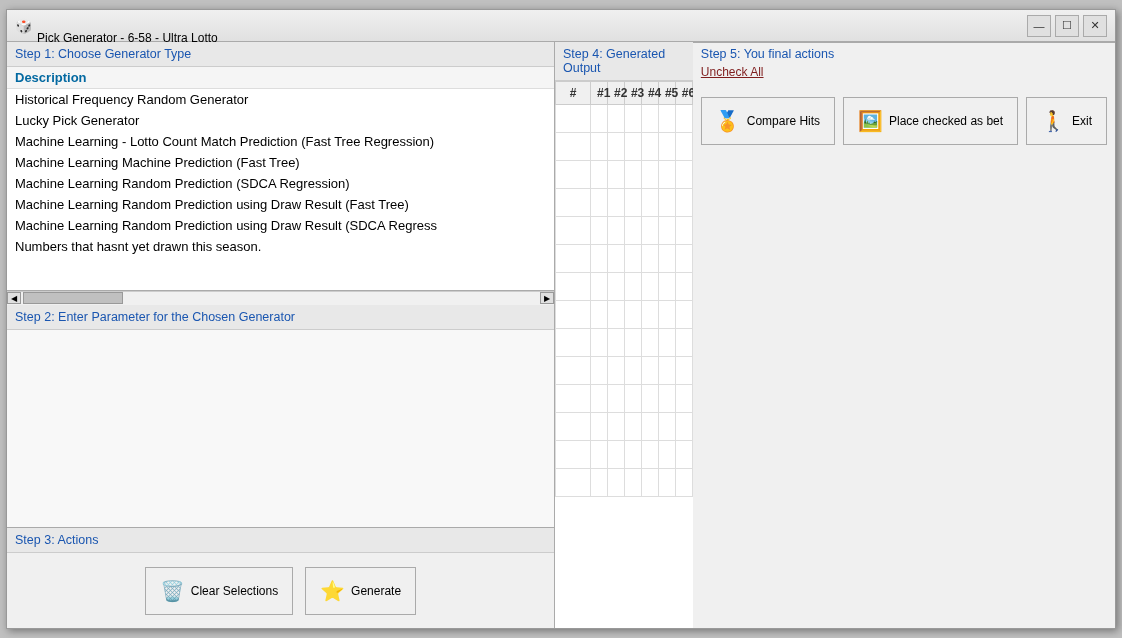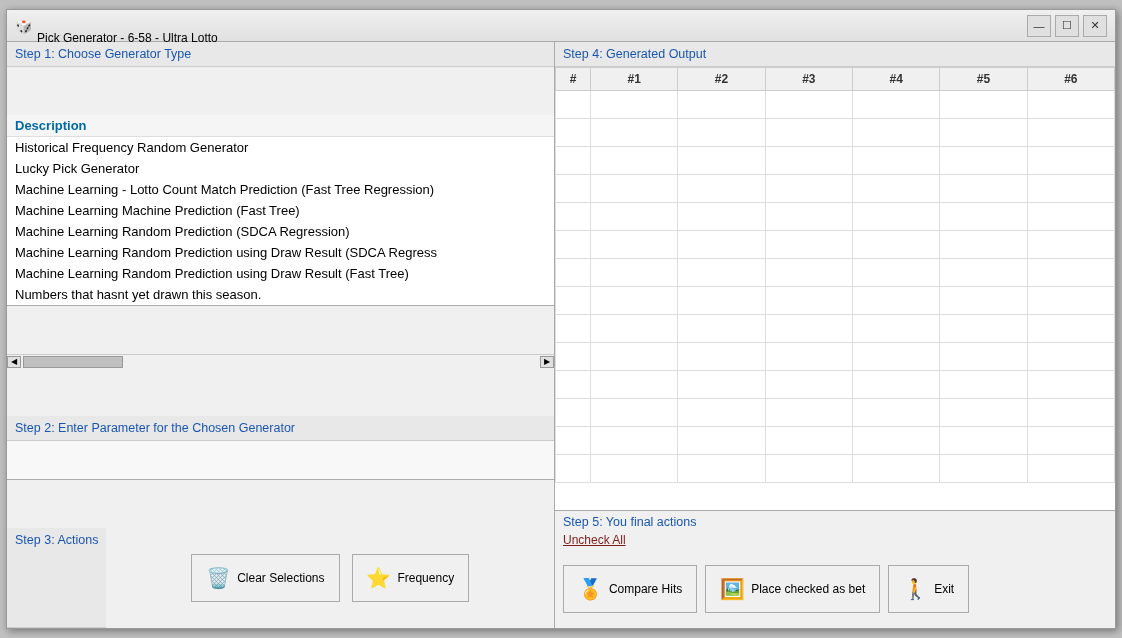--- a/index.html
+++ b/index.html
@@ -67,21 +67,20 @@
       display: flex;
       flex: 1;
       overflow: hidden;
     }
     
     .left-panel {
       width: 548px;
       display: flex;
       flex-direction: column;
       border-right: 1px solid #aaa;
-      gap: 48px;
     }
     .section-header {
       color: #1a56b0;
       font-size: 12.5px;
       font-weight: normal;
       padding: 5px 8px;
       background: #e8e8e8;
       border-bottom: 1px solid #ccc;
     }
     .generator-list-container {
@@ -124,34 +123,34 @@
       border-bottom: 1px solid #aaa;
     }
     .step2-content {
       flex: 1;
       background: #f8f8f8;
     }
     
     .step3-section {
       height: 100px;
       display: flex;
+      flex-direction: column;
     }
     .step3-content {
       flex: 1;
       display: flex;
       align-items: center;
       justify-content: center;
       gap: 12px;
       padding: 8px;
     }
     
     .right-panel {
       flex: 1;
       display: flex;
-      flex-direction: column;
     }
     .step4-section {
       flex: 1;
       display: flex;
       flex-direction: column;
     }
     .output-table-container {
       flex: 1;
       overflow: auto;
       background: #fff;
@@ -271,22 +270,22 @@
 
       <div class="section-header">Step 1: Choose Generator Type</div>
       <div class="generator-list-container">
         <div class="generator-list">
           <div class="generator-list-header">Description</div>
           <div class="generator-list-item">Historical Frequency Random Generator</div>
           <div class="generator-list-item">Lucky Pick Generator</div>
           <div class="generator-list-item">Machine Learning - Lotto Count Match Prediction (Fast Tree Regression)</div>
           <div class="generator-list-item">Machine Learning Machine Prediction (Fast Tree)</div>
           <div class="generator-list-item">Machine Learning Random Prediction (SDCA Regression)</div>
+          <div class="generator-list-item">Machine Learning Random Prediction using Draw Result (Fast Tree)</div>
           <div class="generator-list-item">Machine Learning Random Prediction using Draw Result (SDCA Regress</div>
-          <div class="generator-list-item">Machine Learning Random Prediction using Draw Result (Fast Tree)</div>
           <div class="generator-list-item">Numbers that hasnt yet drawn this season.</div>
         </div>
       </div>
 
       <div class="hscroll-bar">
         <div class="hscroll-arrow">◀</div>
         <div class="hscroll-thumb"></div>
         <div style="flex:1"></div>
         <div class="hscroll-arrow">▶</div>
       </div>
@@ -298,21 +297,21 @@
 
       <div class="step3-section">
         <div class="section-header">Step 3: Actions</div>
         <div class="step3-content">
           <button class="action-btn">
             <span class="btn-icon">🗑️</span>
             <span>Clear Selections</span>
           </button>
           <button class="action-btn">
             <span class="btn-icon">⭐</span>
-            <span>Frequency</span>
+            <span>Generate</span>
           </button>
         </div>
       </div>
     </div>
 
     <div class="right-panel">
 
       <div class="step4-section">
         <div class="section-header">Step 4: Generated Output</div>
         <div class="output-table-container">

